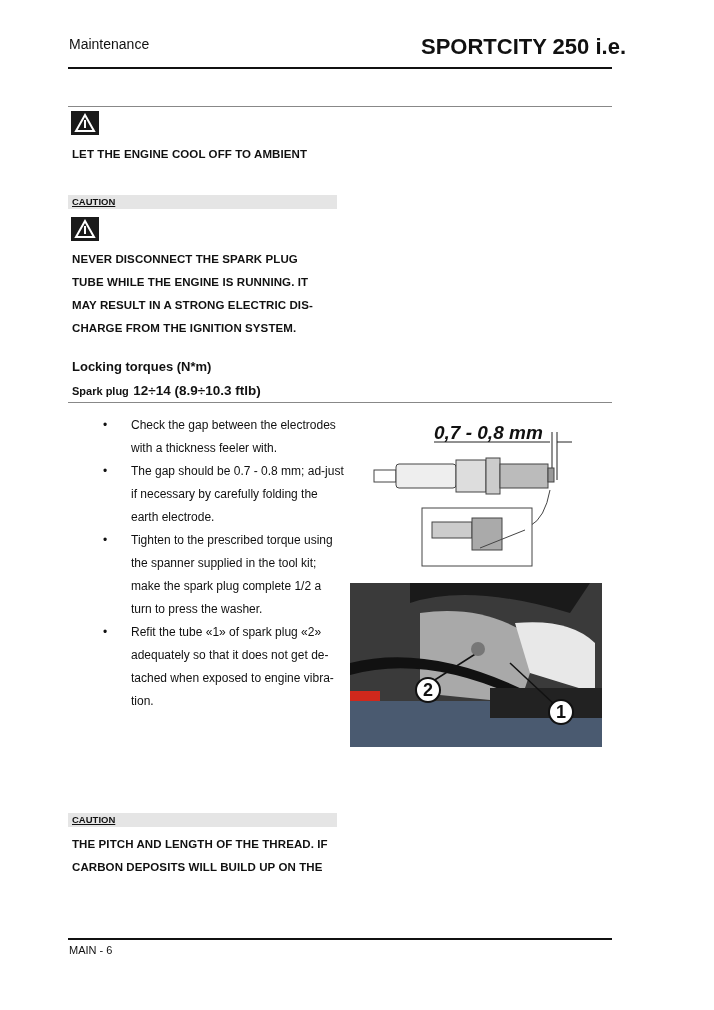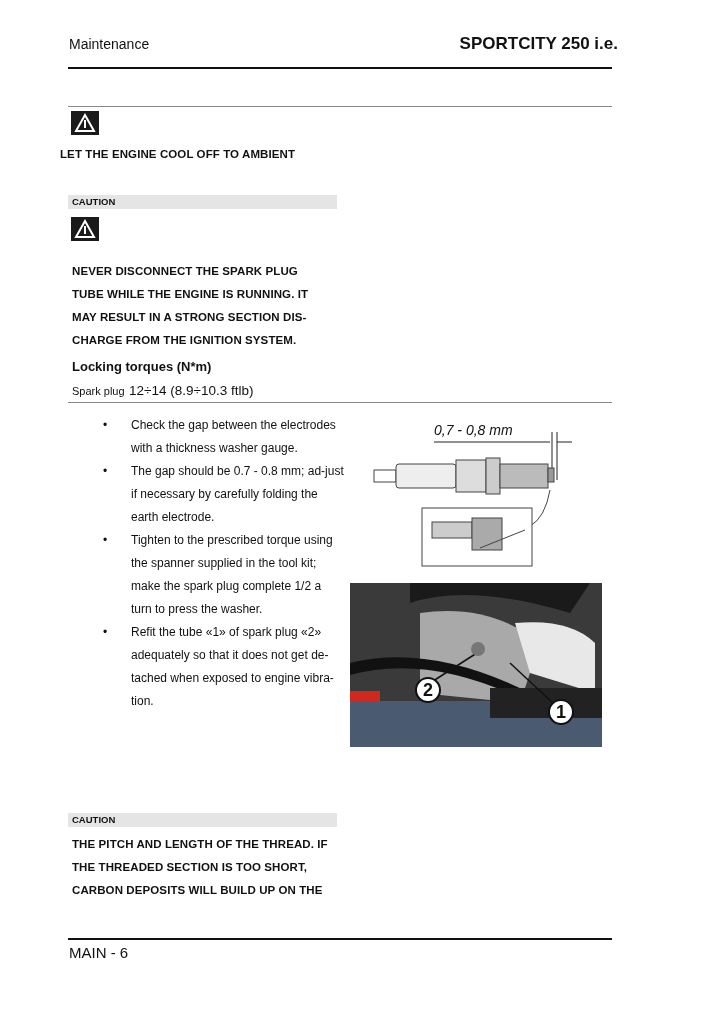--- a/index.html
+++ b/index.html
@@ -1,85 +1,85 @@
 <!DOCTYPE html>
 <html><head>
 <meta charset="utf-8">
 <style>
   html, body { margin: 0; padding: 0; background: #ffffff; }
   body { width: 714px; height: 1010px; position: relative; font-family: "Liberation Sans", sans-serif; color: #111; overflow: hidden; }
   .abs { position: absolute; }
   .hdr-left { left: 69px; top: 36px; font-size: 14px; }
-  .hdr-right { right: 96px; top: 34px; font-size: 17px; font-weight: bold; }
+  .hdr-right { right: 88px; top: 34px; font-size: 22px; font-weight: bold; }
   .rule-thick { left: 68px; width: 544px; height: 2px; background: #111; }
   .rule-thin { left: 68px; width: 544px; height: 1px; background: #888; }
   .warn-icon { width: 28px; height: 24px; background: #1a1a1a; display: flex; align-items: center; justify-content: center; }
   .bold-text { font-weight: bold; font-size: 11.5px; line-height: 23px; letter-spacing: 0.1px; }
-  .caution-bar { left: 68px; width: 269px; height: 14px; background: #e5e5e5; font-size: 9.5px; font-weight: bold; line-height: 14px; padding-left: 4px; box-sizing: border-box; }
+  .caution-bar { left: 68px; width: 269px; height: 14px; background: #e5e5e5; font-size: 9.5px; font-weight: bold; line-height: 14px; padding-left: 4px; box-sizing: border-box; text-decoration: underline; }
   .torque-title { left: 72px; top: 359px; font-size: 13px; font-weight: bold; }
-  .torque-line { left: 72px; top: 381px; font-weight: normal; }
+  .torque-line { left: 72px; top: 381px; font-weight: bold; }
   .torque-line .lbl { font-size: 11px; }
   .torque-line .val { font-size: 13.5px; }
   ul.steps { left: 100px; top: 414px; width: 245px; margin: 0; padding: 0; list-style: none; font-size: 12px; line-height: 23px; }
   ul.steps li { position: relative; padding-left: 31px; }
   ul.steps li::before { content: "•"; position: absolute; left: 3px; top: 0; font-size: 12px; }
   .fig1 { left: 360px; top: 418px; width: 240px; height: 150px; }
   .photo { left: 350px; top: 583px; width: 252px; height: 164px; background: #2a2a2a; overflow: hidden; }
   .callout { width: 26px; height: 26px; border-radius: 50%; background: #fff; border: 2px solid #111; font-weight: bold; font-size: 18px; display: flex; align-items: center; justify-content: center; box-sizing: border-box; }
-  .footer { left: 69px; top: 944px; font-size: 15px; }
+  .footer { left: 69px; top: 944px; font-size: 11px; }
 </style>
 </head>
 <body>
 
 <div class="abs hdr-left">Maintenance</div>
 <div class="abs hdr-right">SPORTCITY 250 i.e.</div>
 <div class="abs rule-thick" style="top:67px"></div>
 
 <div class="abs rule-thin" style="top:106px"></div>
 
 <div class="abs warn-icon" style="left:71px; top:111px">
   <svg width="22" height="20" viewBox="0 0 22 20">
       <polygon points="11,2 20,18 2,18" fill="none" stroke="#fff" stroke-width="2"></polygon>
       <line x1="11" y1="7" x2="11" y2="15" stroke="#fff" stroke-width="2"></line>
     </svg>
 </div>
-<div class="abs bold-text" style="left:60px; top:143px">
+<div class="abs bold-text" style="left:72px; top:143px">
   <div>LET THE ENGINE COOL OFF TO AMBIENT</div>
 </div>
 
 <div class="abs caution-bar" style="top:195px">CAUTION</div>
 <div class="abs warn-icon" style="left:71px; top:217px">
   <svg width="22" height="20" viewBox="0 0 22 20">
       <polygon points="11,2 20,18 2,18" fill="none" stroke="#fff" stroke-width="2"></polygon>
       <line x1="11" y1="7" x2="11" y2="15" stroke="#fff" stroke-width="2"></line>
     </svg>
 </div>
-<div class="abs bold-text" style="left:72px; top:260px">
+<div class="abs bold-text" style="left:72px; top:248px">
   <div>NEVER DISCONNECT THE SPARK PLUG</div>
   <div>TUBE WHILE THE ENGINE IS RUNNING. IT</div>
-  <div>MAY RESULT IN A STRONG SECTION DIS-</div>
+  <div>MAY RESULT IN A STRONG ELECTRIC DIS-</div>
   <div>CHARGE FROM THE IGNITION SYSTEM.</div>
 </div>
 
 <div class="abs torque-title">Locking torques (N*m)</div>
 <div class="abs torque-line">
   <span class="lbl">Spark plug</span>
   <span class="val">12÷14 (8.9÷10.3 ftlb)</span>
 </div>
 <div class="abs rule-thin" style="top:402px"></div>
 
 <ul class="abs steps">
-  <li>Check the gap between the electrodes with a thickness washer gauge.</li>
+  <li>Check the gap between the electrodes with a thickness feeler with.</li>
   <li>The gap should be 0.7 - 0.8 mm; ad-just if necessary by carefully folding the earth electrode.</li>
   <li>Tighten to the prescribed torque using the spanner supplied in the tool kit; make the spark plug complete 1/2 a turn to press the washer.</li>
   <li>Refit the tube «1» of spark plug «2» adequately so that it does not get de-tached when exposed to engine vibra-tion.</li>
 </ul>
 
 <div class="abs fig1">
-  <div class="abs" style="left:74px; top:4px; font-size:14px; font-weight:normal; font-style:italic;">0,7 - 0,8 mm</div>
+  <div class="abs" style="left:74px; top:4px; font-size:19px; font-weight:bold; font-style:italic;">0,7 - 0,8 mm</div>
   <svg class="abs" style="left:0; top:0" width="240" height="150" viewBox="0 0 240 150">
     <line x1="74" y1="24" x2="190" y2="24" stroke="#222" stroke-width="1"></line>
     <line x1="192" y1="14" x2="192" y2="62" stroke="#222" stroke-width="1"></line>
     <line x1="197" y1="14" x2="197" y2="62" stroke="#222" stroke-width="1"></line>
     <line x1="197" y1="24" x2="212" y2="24" stroke="#222" stroke-width="1"></line>
     <rect x="14" y="52" width="22" height="12" fill="#fff" stroke="#444"></rect>
     <rect x="36" y="46" width="60" height="24" rx="3" fill="#eee" stroke="#444"></rect>
     <rect x="96" y="42" width="30" height="32" fill="#ddd" stroke="#444"></rect>
     <rect x="126" y="40" width="14" height="36" fill="#ccc" stroke="#444"></rect>
     <rect x="140" y="46" width="48" height="24" fill="#bbb" stroke="#444"></rect>
@@ -106,18 +106,17 @@
     <line x1="205" y1="122" x2="160" y2="80" stroke="#111" stroke-width="1.5"></line>
     <circle cx="128" cy="66" r="7" fill="#777"></circle>
   </svg>
   <div class="abs callout" style="left:65px; top:94px">2</div>
   <div class="abs callout" style="left:198px; top:116px">1</div>
 </div>
 
 <div class="abs caution-bar" style="top:813px">CAUTION</div>
 <div class="abs bold-text" style="left:72px; top:833px">
   <div>THE PITCH AND LENGTH OF THE THREAD. IF</div>
-  <div>THE THREADED SECTION IS TOO SHORT,</div>
   <div>CARBON DEPOSITS WILL BUILD UP ON THE</div>
 </div>
 
 <div class="abs rule-thick" style="top:938px"></div>
 <div class="abs footer">MAIN - 6</div>
 
 </body></html>

